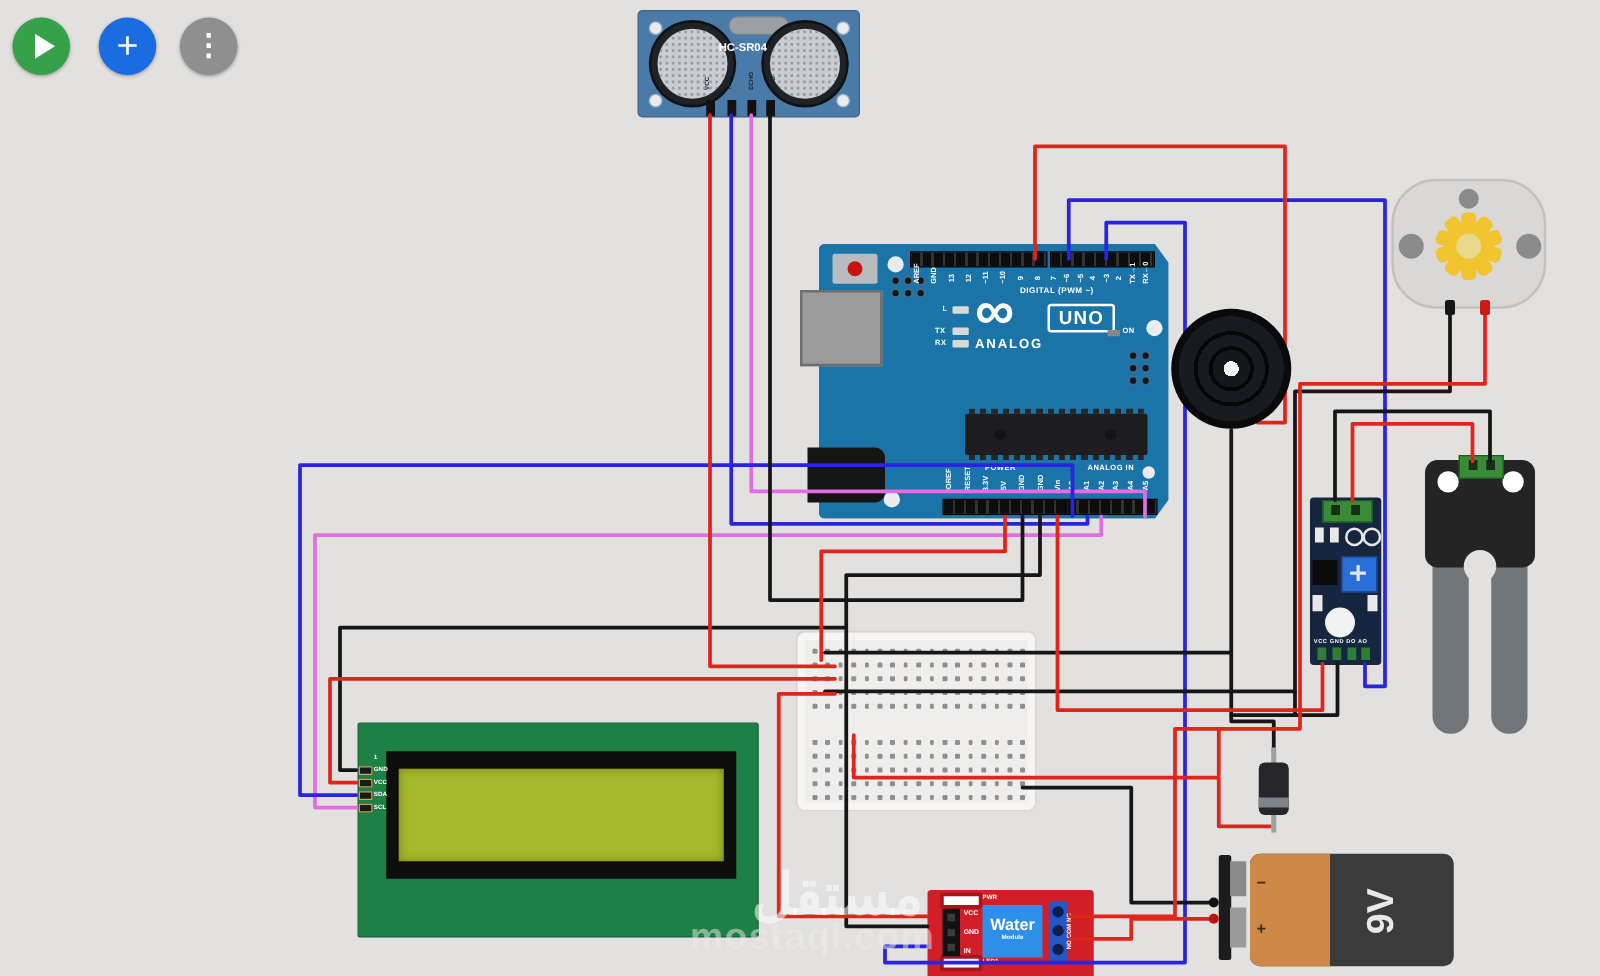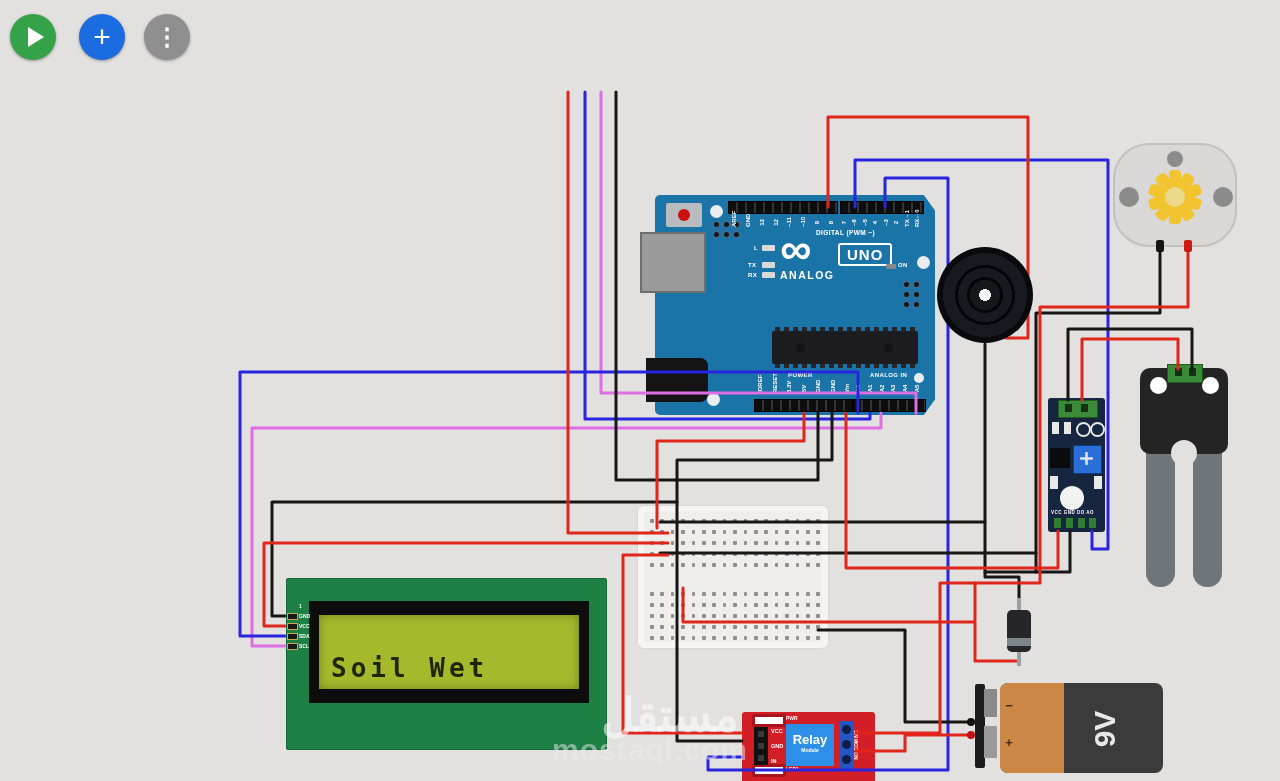--- a/index.html
+++ b/index.html
@@ -85,20 +85,40 @@
   <div class="cbtn" style="left: 10px; top: 14px; background: rgb(53, 162, 74);">
     <span class="play-tri"></span>
   </div>
   <div class="cbtn" style="left: 79px; top: 14px; background: rgb(27, 108, 224);">
     <span class="plus-glyph">+</span>
   </div>
   <div class="cbtn" style="left: 144px; top: 14px; background: rgb(143, 143, 143);">
     <span class="kebab-glyph">⋮</span>
   </div>
 
+  <div class="abs hc-board z4" style="left:510px;top:8px;width:176px;height:84px;">
+    <div class="abs hc-hole" style="left:8px;top:8px;width:9px;height:9px;"></div>
+    <div class="abs hc-hole" style="left:158px;top:8px;width:9px;height:9px;"></div>
+    <div class="abs hc-hole" style="left:8px;top:66px;width:9px;height:9px;"></div>
+    <div class="abs hc-hole" style="left:158px;top:66px;width:9px;height:9px;"></div>
+    <div class="abs hc-crystal" style="left:72px;top:4px;width:46px;height:13px;"></div>
+    <div class="abs transducer" style="left:10px;top:9px;width:56px;height:56px;"></div>
+    <div class="abs transducer" style="left:100px;top:9px;width:56px;height:56px;"></div>
+    <div class="abs" style="left:64px;top:24px;color:#fff;font-size:9px;font-weight:700;">HC-SR04</div>
+    <div class="vl dark" style="left:51px;top:50px;width:62px;height:16px;">
+        <span>VCC</span>
+        <span>TRIG</span>
+        <span>ECHO</span>
+        <span>GND</span>
+      </div>
+    <div class="abs hc-pin" style="left:54px;top:71px;"></div>
+    <div class="abs hc-pin" style="left:71px;top:71px;"></div>
+    <div class="abs hc-pin" style="left:87px;top:71px;"></div>
+    <div class="abs hc-pin" style="left:102px;top:71px;"></div>
+  </div>
 
   <div class="abs z4" style="left:640px;top:195px;width:300px;height:220px;">
     <div class="abs uno-board" style="left:15px;top:0;width:280px;height:220px;"></div>
     <div class="abs" style="left:0;top:37px;width:62px;height:57px;background:#9b9b9b;border:2px solid #6e6e6e;"></div>
     <div class="abs" style="left:6px;top:163px;width:62px;height:44px;background:#141414;border-radius:0 8px 8px 0;"></div>
     <div class="abs" style="left:26px;top:8px;width:36px;height:24px;background:#b8bcbe;border-radius:2px;">
       <div class="abs" style="left:12px;top:6px;width:12px;height:12px;background:#cc1111;border-radius:50%;"></div>
     </div>
     <div class="abs icsp" style="left:72px;top:25px;width:30px;height:18px;">
       <i style="left:2px;top:2px;"></i>
@@ -355,21 +375,20 @@
         <i style="left: 147.2px; top: 130px;"></i>
         <i style="left: 157.6px; top: 130px;"></i>
         <i style="left: 168px; top: 130px;"></i>
         <i style="left: 178.4px; top: 130px;"></i>
       </div>
   </div>
 
   <div class="abs lcd-pcb z4" style="left:286px;top:578px;width:319px;height:170px;">
     <div class="abs lcd-bezel" style="left:22px;top:22px;width:280px;height:102px;"></div>
     <div class="abs lcd-screen" style="left:32px;top:36px;width:260px;height:74px;">
-      <div class="lcd-line" style="top:38px;">Soil Wet</div>
     </div>
     <div class="lcd-pin" style="top:34px;"></div>
     <div class="lcd-pin" style="top:44px;"></div>
     <div class="lcd-pin" style="top:54px;"></div>
     <div class="lcd-pin" style="top:64px;"></div>
     <div class="pincol" style="left:12px;top:22px;">
         <span>1</span>
         <span>GND</span>
         <span>VCC</span>
         <span>SDA</span>
@@ -450,21 +469,21 @@
       <div class="abs" style="left:4px;top:4px;width:6px;height:6px;background:#3a3a3a;"></div>
       <div class="abs" style="left:4px;top:16px;width:6px;height:6px;background:#3a3a3a;"></div>
       <div class="abs" style="left:4px;top:28px;width:6px;height:6px;background:#3a3a3a;"></div>
     </div>
     <div class="relay-pins" style="left:29px;top:16px;height:36px;">
         <span>VCC</span>
         <span>GND</span>
         <span>IN</span>
       </div>
     <div class="relay-blue" style="left:44px;top:12px;width:48px;height:42px;">
-      <div style="font-size:13px;font-weight:700;margin-top:8px;">Relay</div>
+      <div style="font-size:13px;font-weight:700;margin-top:8px;">Water</div>
       <div style="font-size:5px;font-weight:700;">Module</div>
     </div>
     <div class="relay-term" style="left:97px;top:9px;width:15px;height:48px;">
       <i style="top:4px;"></i>
         <i style="top:19px;"></i>
         <i style="top:34px;"></i>
     </div>
     <div class="abs" style="left:108px;top:10px;width:12px;height:46px;display:flex;align-items:center;justify-content:center;">
       <span style="transform:rotate(-90deg);font-size:5px;font-weight:700;color:#fff;white-space:nowrap;">NO COM NC</span>
     </div>

